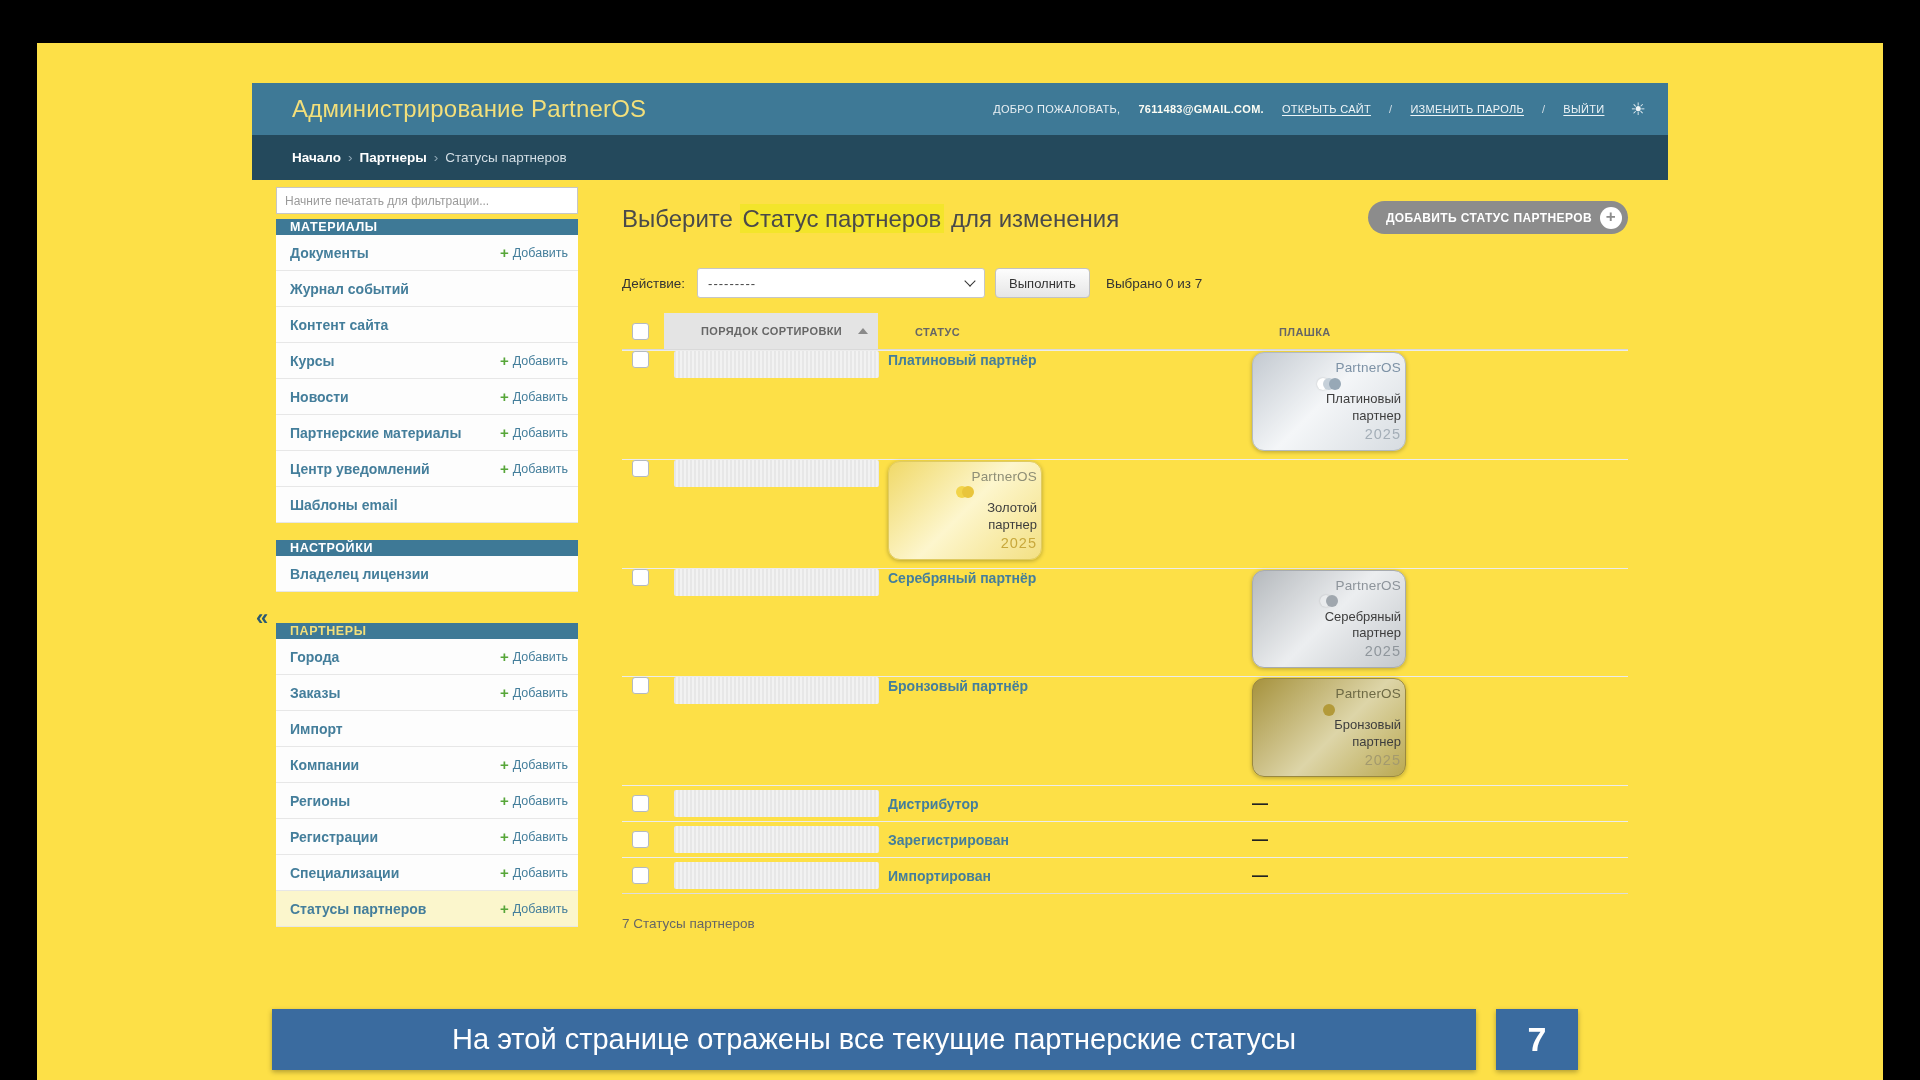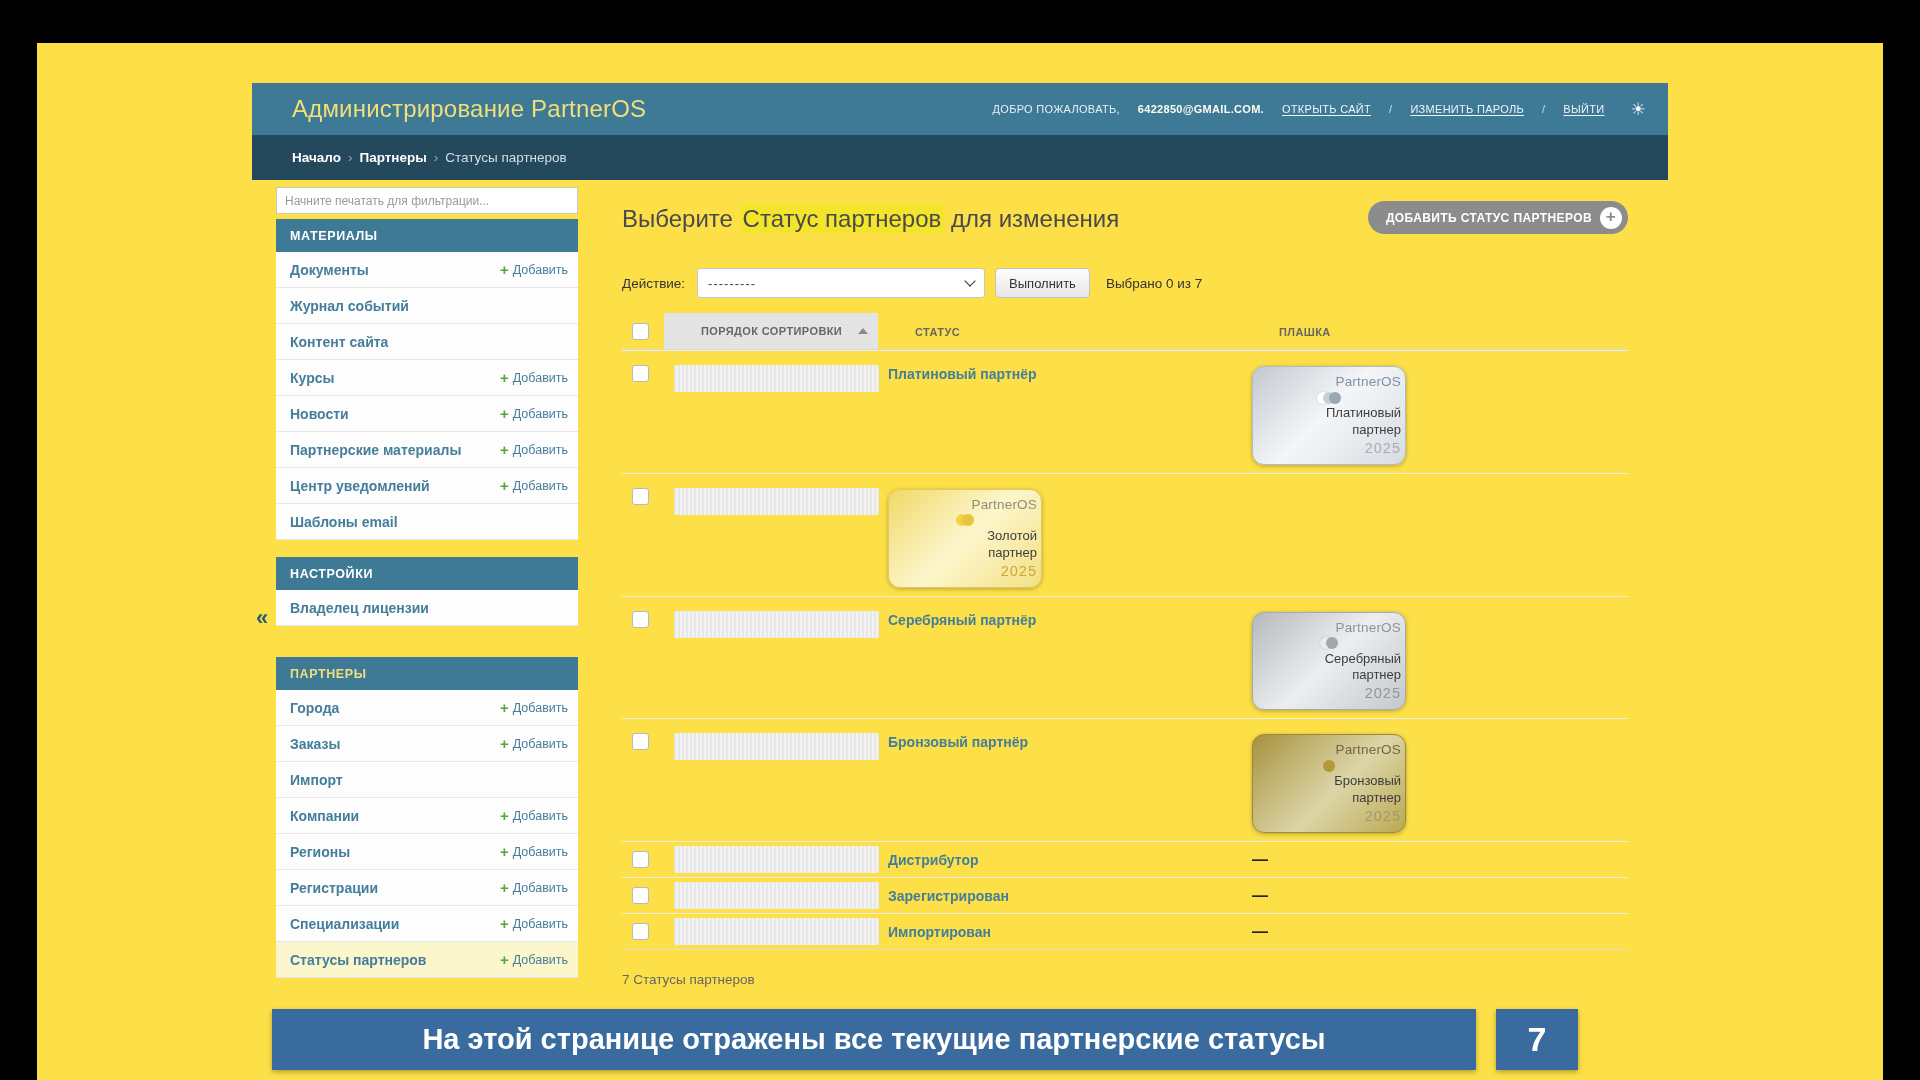--- a/index.html
+++ b/index.html
@@ -31,21 +31,21 @@
   .breadcrumbs .current { color:#d3dee5; }
 
   
   .sidebar { position:absolute; left:276px; top:144px; width:302px; }
   .filter-input { width:100%; height:27px; border:1px solid #c6c6c6; background:#fff;
                   font-family:"Liberation Sans",sans-serif; font-size:12px; color:#555; padding:0 8px; }
   .filter-input::placeholder { color:#9a9a9a; }
   .side-section { margin-top:5px; }
   .side-section.gap16 { margin-top:17px; }
   .side-section.gap30 { margin-top:31px; }
-  .side-head { height:33px; background:#3e7996; color:#fff; display:flex; align-items:center;
+  .side-head { height:16px; background:#3e7996; color:#fff; display:flex; align-items:center;
                padding:0 14px; font-size:12.5px; font-weight:700; letter-spacing:.6px; }
   .side-head.current-app { color:#f3df7a; }
   .nav-item { height:36px; background:#fdfdfd; border-bottom:1px solid #e7e7e7;
               display:flex; align-items:center; justify-content:space-between; padding:0 10px 0 14px; }
   .nav-item.selected { background:#fbf6cc; }
   .nav-item .item-link { color:#447e9b; font-size:14px; font-weight:600; text-decoration:none; cursor:pointer; }
   .addlink { display:flex; align-items:center; gap:4px; font-size:12.5px; }
   .addlink .plus-icon { color:#57a639; font-weight:700; font-size:15px; line-height:1; }
   .addlink .plus-icon::before { content:"+"; }
   .addlink a { color:#447e9b; text-decoration:none; cursor:pointer; }
@@ -90,21 +90,21 @@
   .thead-row .cell { padding:9px 10px; }
   .th-label { font-size:11px; font-weight:700; color:#666; letter-spacing:.4px;padding-left:27px; }
   .c-sort { background:#e4e4e4; display:flex; align-items:center; justify-content:space-between; height:100%; }
   .sort-arrow { width:0; height:0; border-left:5px solid transparent; border-right:5px solid transparent;
                 border-bottom:6px solid #8a8a8a; cursor:pointer; }
   .cbox { width:17px; height:17px; border:1.5px solid #b4bac0; border-radius:3px; background:#fff; cursor:pointer; }
   .trow { border-top:1px solid #ececec; }
   .trow:first-of-type { border-top:none; }
   .trow .cell { padding:4px 10px; }
   .trow.big { min-height:104px; align-items:flex-start; }
-  .trow.big .cell { padding-top:14px; }
+  .trow.big .cell { padding-top:0; }
   .trow.small { height:36px; }
   .status-link { color:#447e9b; font-size:14px; font-weight:600; text-decoration:none; cursor:pointer; }
   .redacted { width:205px; height:27px; border-radius:2px;
               background-image:repeating-linear-gradient(90deg,#e7e7e7 0 2px,#f2f2f2 2px 4px),
                                repeating-linear-gradient(0deg,rgba(0,0,0,.03) 0 2px,rgba(255,255,255,.04) 2px 4px); }
   .dash { font-size:16px; color:#222; font-weight:700; }
 
   
   .badge { width:154px; min-height:88px; border-radius:12px; text-align:right; padding:7px 4px 8px;
            box-shadow:0 1px 4px rgba(0,0,0,.28); margin:1px 0 4px; }
@@ -140,37 +140,37 @@
   .badge.bronze .b-dots i:nth-child(1){ background:#b39a39; }
   .badge.bronze .b-dots i:nth-child(2){ display:none; }
   .badge.bronze .b-dots i:nth-child(3){ display:none; }
   .badge.bronze .b-year { color:#a39a6e; }
 
   .table-footer { margin-top:22px; font-size:13.5px; color:#666; }
 
   
   .caption-bar { position:absolute; left:272px; top:966px; width:1204px; height:61px; background:#3a6b9f;
                  display:flex; align-items:center; justify-content:center; box-shadow:0 2px 5px rgba(0,0,0,.3); }
-  .caption-bar .caption-text { color:#fff; font-size:29px; font-weight:700; }
+  .caption-bar .caption-text { color:#fff; font-size:29px; font-weight:400; }
   .caption-num { position:absolute; left:1496px; top:966px; width:82px; height:61px; background:#3a6b9f;
                  display:flex; align-items:center; justify-content:center; color:#fff; font-size:34px;
                  font-weight:600; box-shadow:0 2px 5px rgba(0,0,0,.3); }
 </style>
 </head>
 <body>
 
 <div class="stage">
   <div class="black-bar left"></div>
   <div class="black-bar right"></div>
 
   <header class="topbar">
     <div class="topbar-title">Администрирование PartnerOS</div>
     <div class="topbar-right">
       <span>ДОБРО ПОЖАЛОВАТЬ,</span>
-      <b>6422850@GMAIL.COM.</b>
+      <b>7611483@GMAIL.COM.</b>
       <a>ОТКРЫТЬ САЙТ</a>
       <i class="sep">/</i>
       <a>ИЗМЕНИТЬ ПАРОЛЬ</a>
       <i class="sep">/</i>
       <a>ВЫЙТИ</a>
       <span class="sun-icon"></span>
     </div>
   </header>
 
   <nav class="breadcrumbs">

